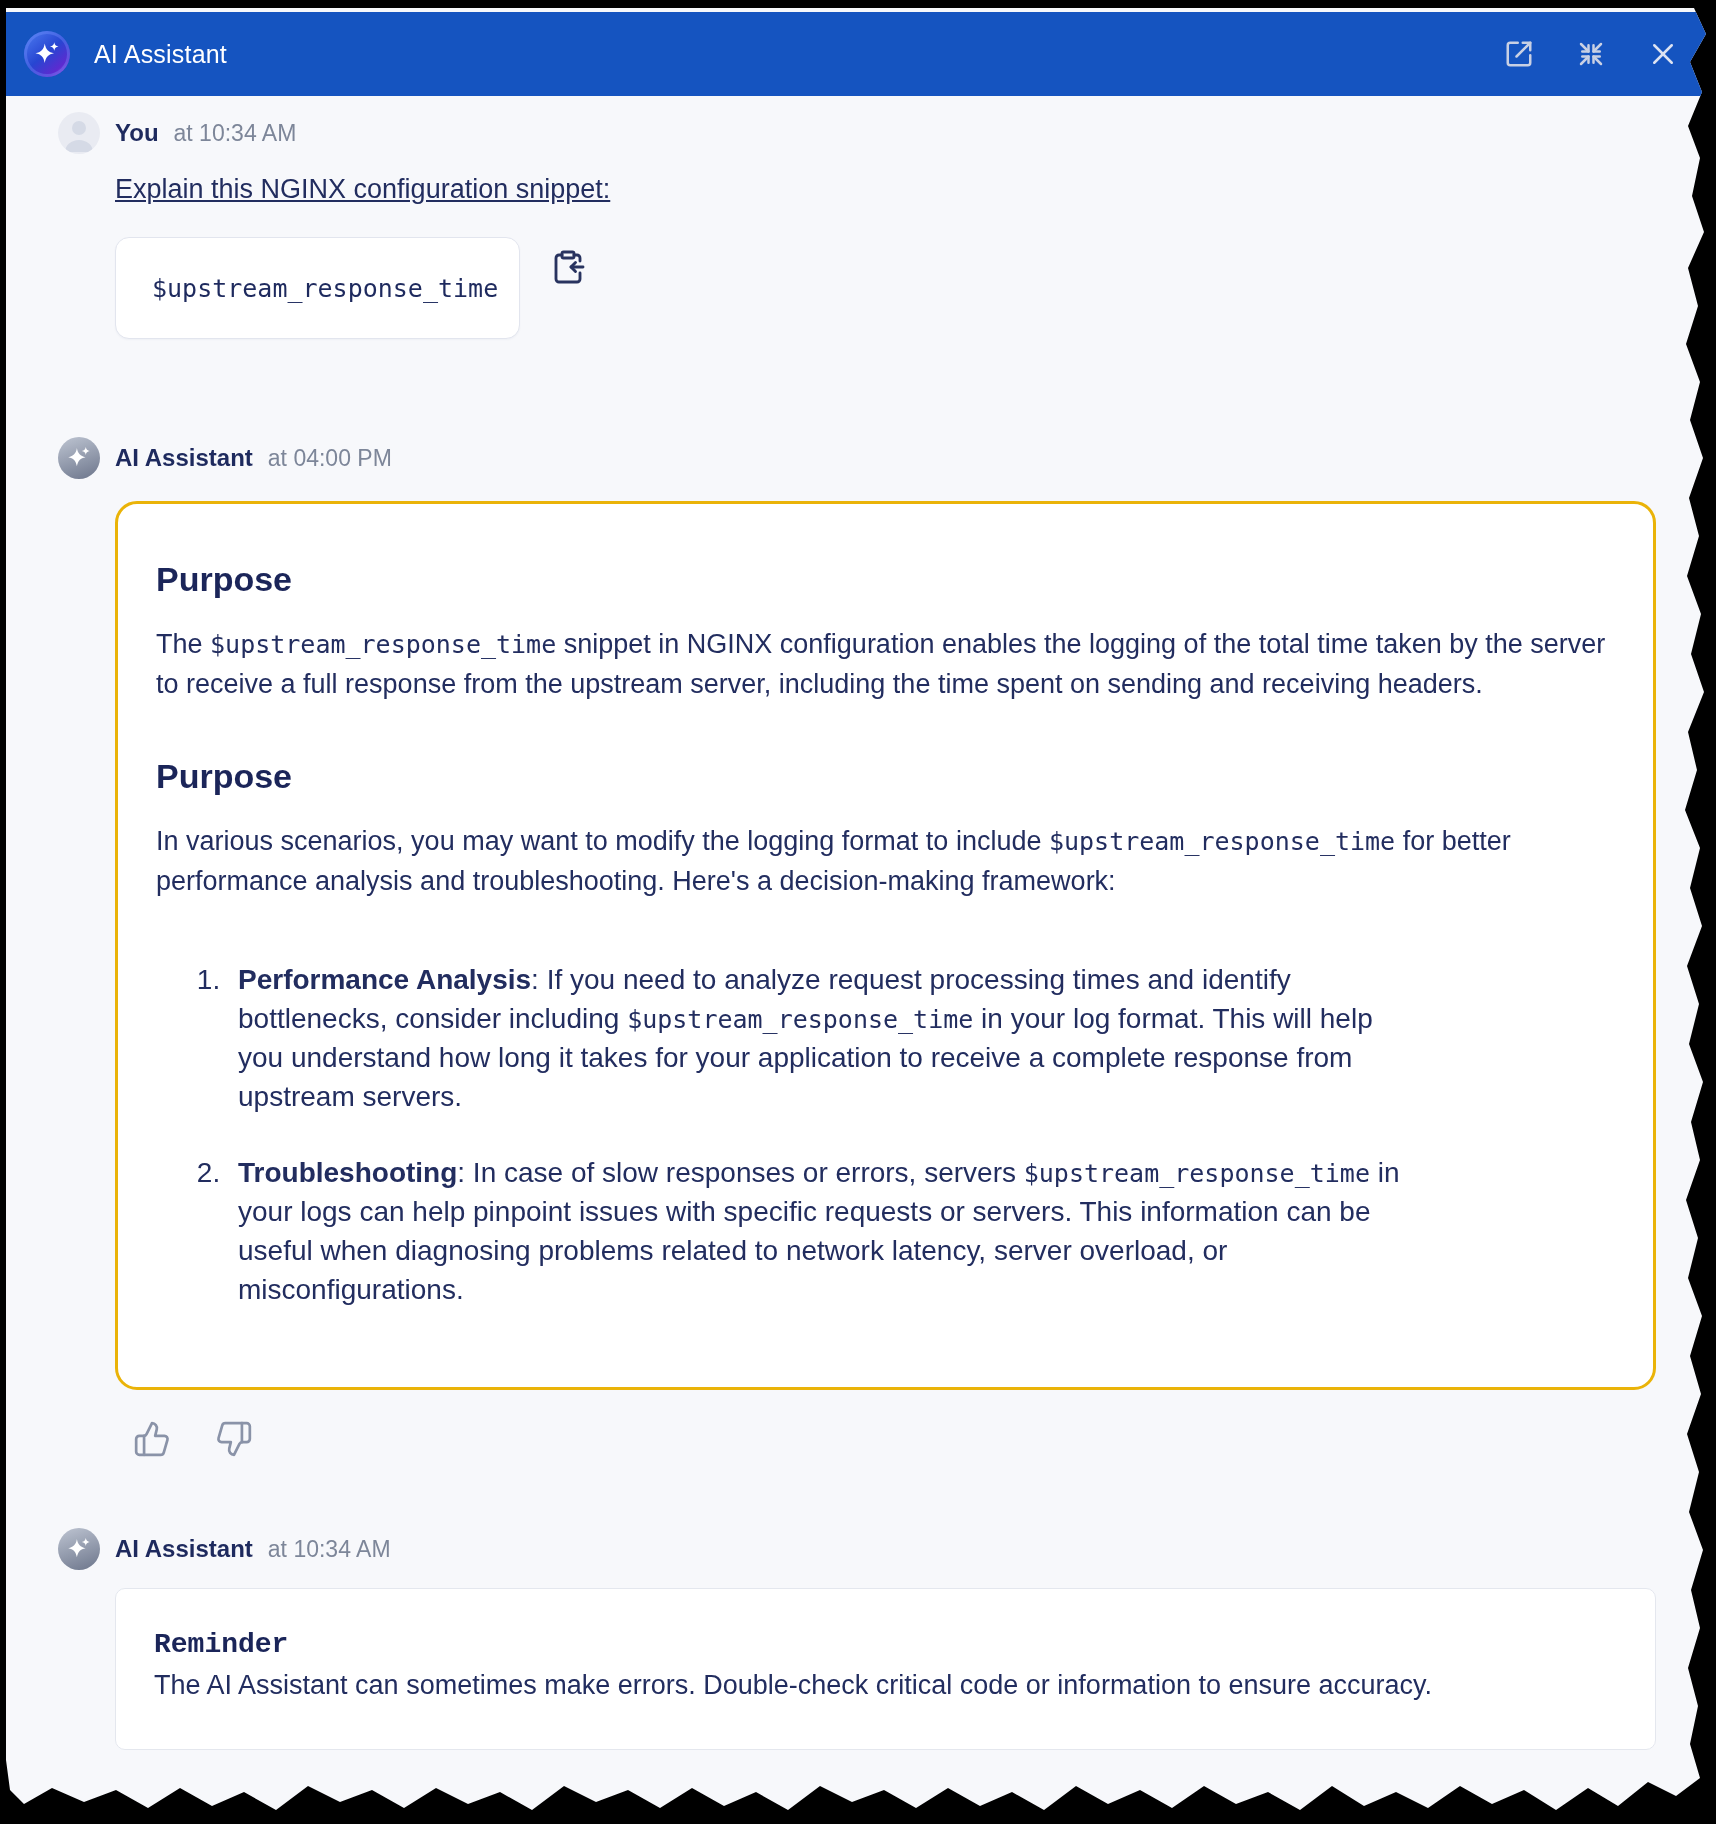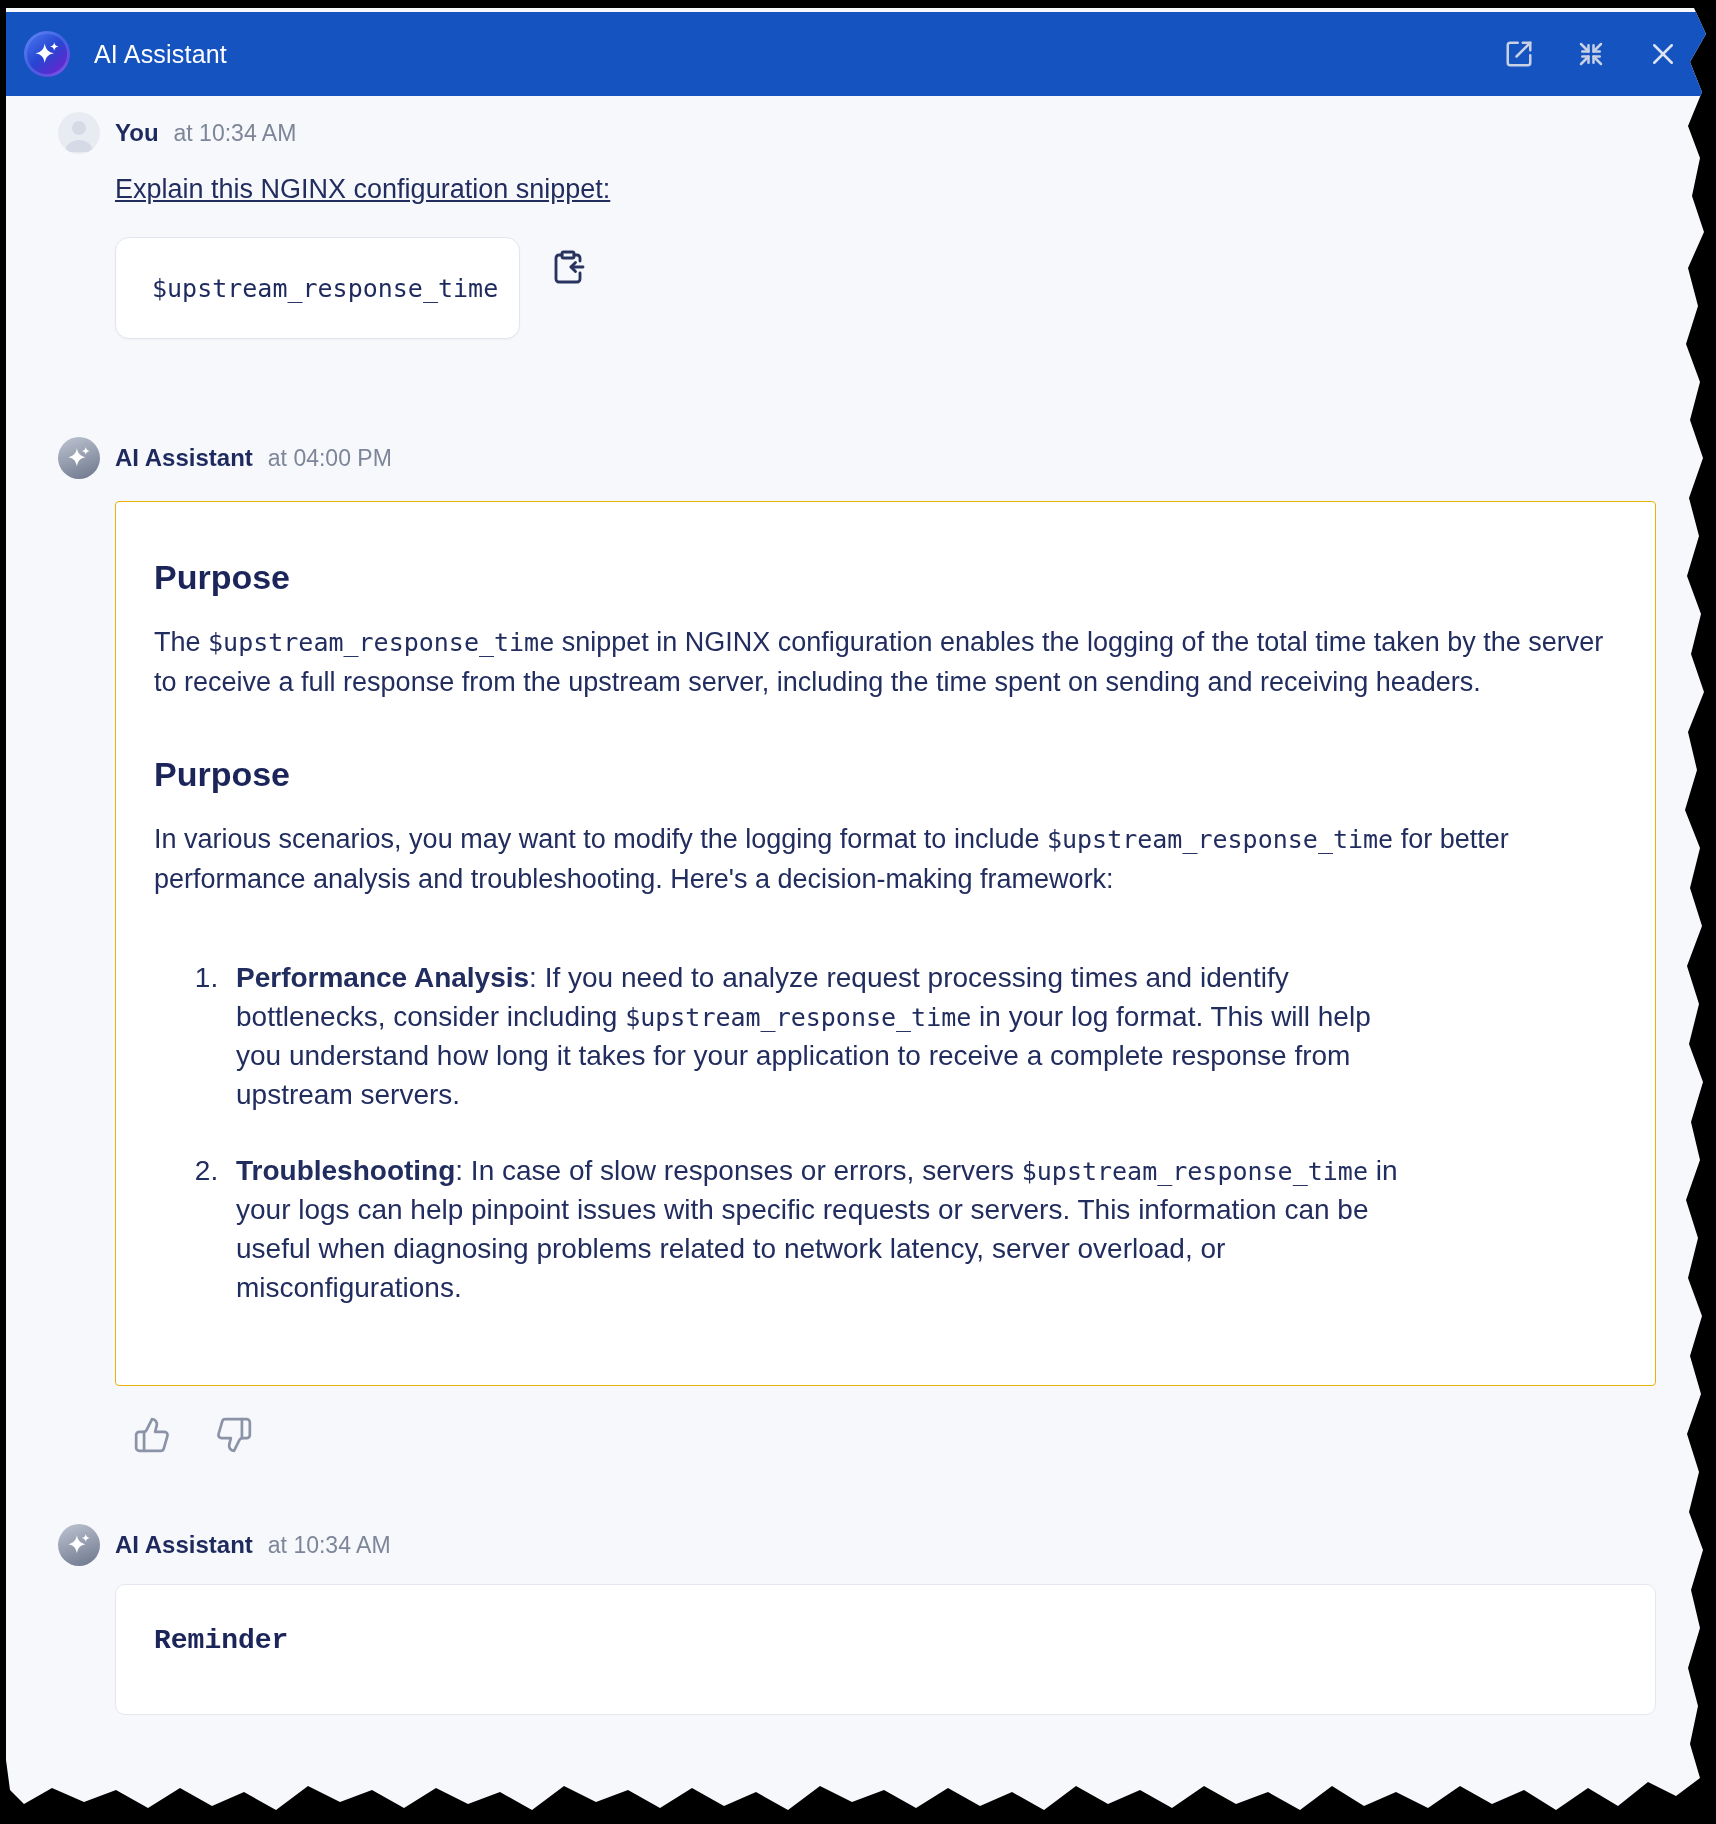--- a/index.html
+++ b/index.html
@@ -63,21 +63,21 @@
     box-shadow: 0 1px 2px rgba(30,42,94,.04);
   }
   .code-text { font-family: "DejaVu Sans Mono", monospace; font-size: 25px; color: #1e2a5e; }
   .copy-btn { margin-left: 30px; margin-top: 12px; width: 36px; height: 36px; cursor: pointer; }
 
   .ai-msg-1 { margin-top: 98px; }
   .ai-msg-2 { margin-top: 70px; }
 
   .resp-card {
     margin-top: 22px;
-    background: #ffffff; border: 1px solid #eab308; border-radius: 4px;
+    background: #ffffff; border: 3px solid #eab308; border-radius: 22px;
     padding: 56px 40px 78px 38px;
     color: #222d5f;
   }
   .resp-card h2 {
     margin: 0 0 26px 0; font-size: 34px; font-weight: 700; color: #1b2559;
   }
   .resp-card p { margin: 0; font-size: 27px; line-height: 1.48; }
   .p-purpose  { margin-bottom: 52px !important; }
   .p-guidance { margin-bottom: 58px !important; }
   .icode { font-family: "DejaVu Sans Mono", monospace; font-size: 25px; }
@@ -211,18 +211,19 @@
             <path d="M10.2 3.5 C11 8.3 13.2 10.5 17.6 11.3 C13.2 12.1 11 14.3 10.2 19.1 C9.4 14.3 7.2 12.1 2.8 11.3 C7.2 10.5 9.4 8.3 10.2 3.5 Z"></path>
             <path d="M17.8 2.6 C18.15 4.7 19.1 5.65 21.2 6 C19.1 6.35 18.15 7.3 17.8 9.4 C17.45 7.3 16.5 6.35 14.4 6 C16.5 5.65 17.45 4.7 17.8 2.6 Z"></path>
           </svg>
         </div>
         <span class="msg-name">AI Assistant</span>
         <span class="msg-time">at 10:34 AM</span>
       </div>
       <div class="msg-body">
         <div class="reminder-card">
           <p class="reminder-title">Reminder</p>
+          <p class="reminder-text">The AI Assistant can sometimes make errors. Double-check critical code or information to ensure accuracy.</p>
         </div>
       </div>
     </div>
 
   </div>
 </div>
 
 </body></html>

